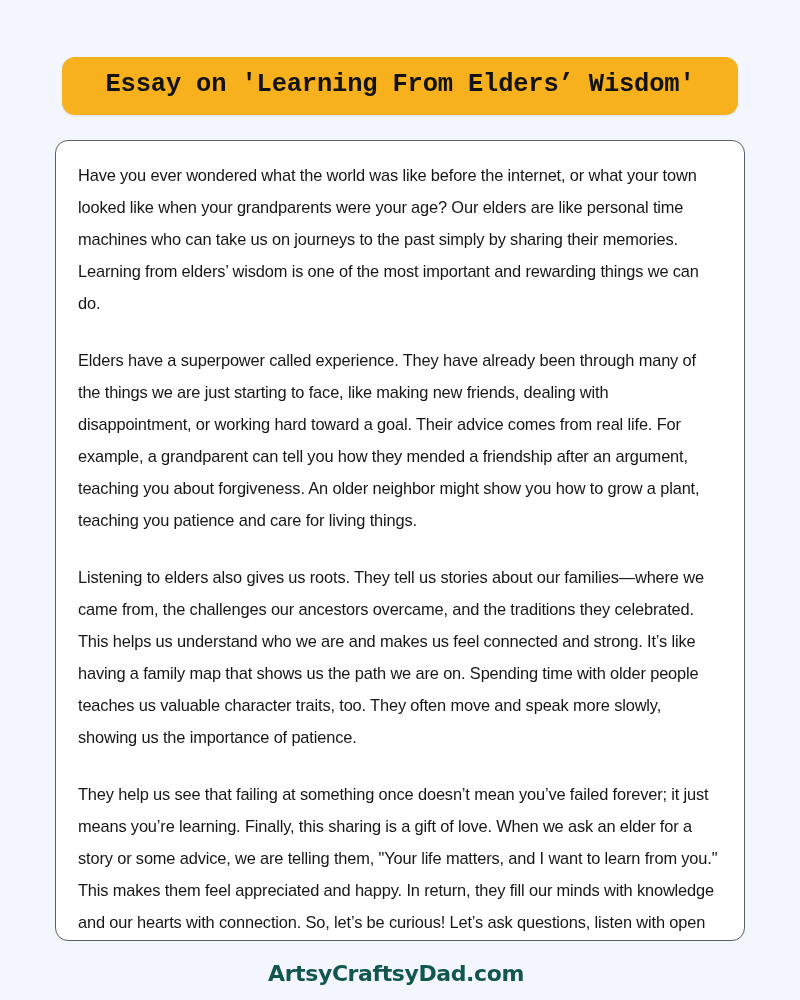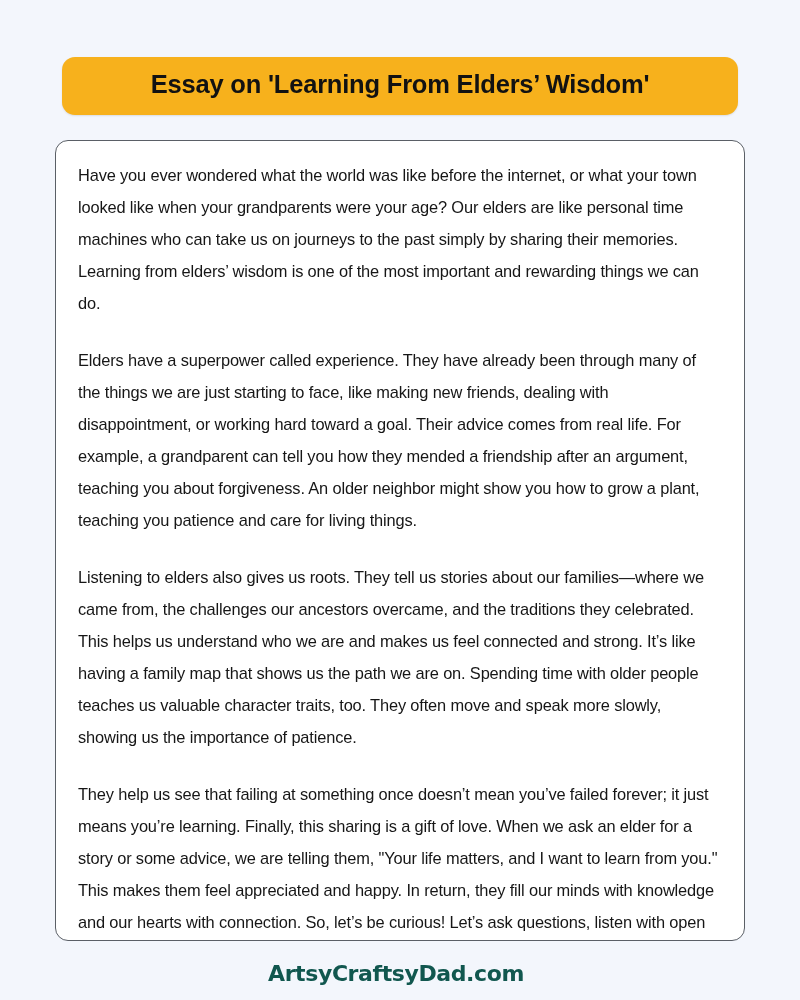--- a/index.html
+++ b/index.html
@@ -33,21 +33,21 @@
     min-height: 58px;
     background: #f7b11c;
     border-radius: 13px;
     display: flex;
     align-items: center;
     justify-content: center;
     padding: 6px 18px 8px 18px;
     box-shadow: 0 1px 2px rgba(0,0,0,0.10);
   }
   .title-text {
-    font-family: Liberation Sans, sans-serif;
+    font-family: Liberation Mono, monospace;
     font-size: 25.5px;
     font-weight: 700;
     color: #121212;
     letter-spacing: -0.2px;
     text-align: center;
     line-height: 1.15;
     white-space: nowrap;
   }
 
   

